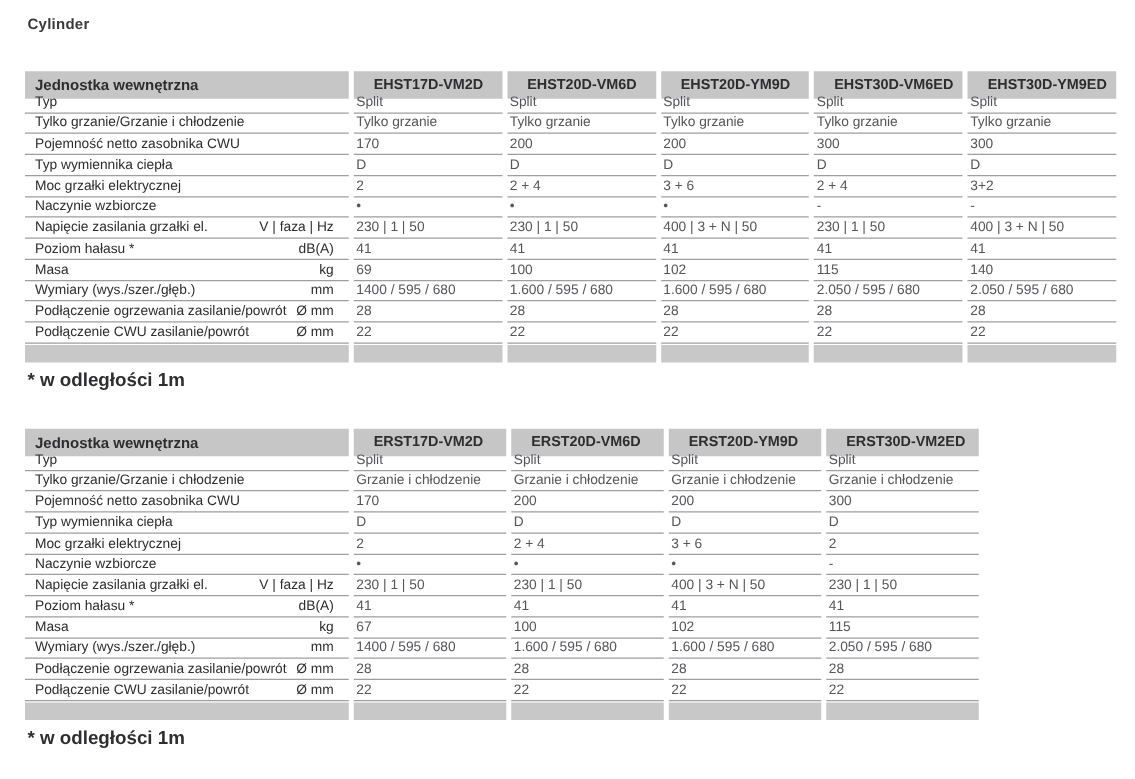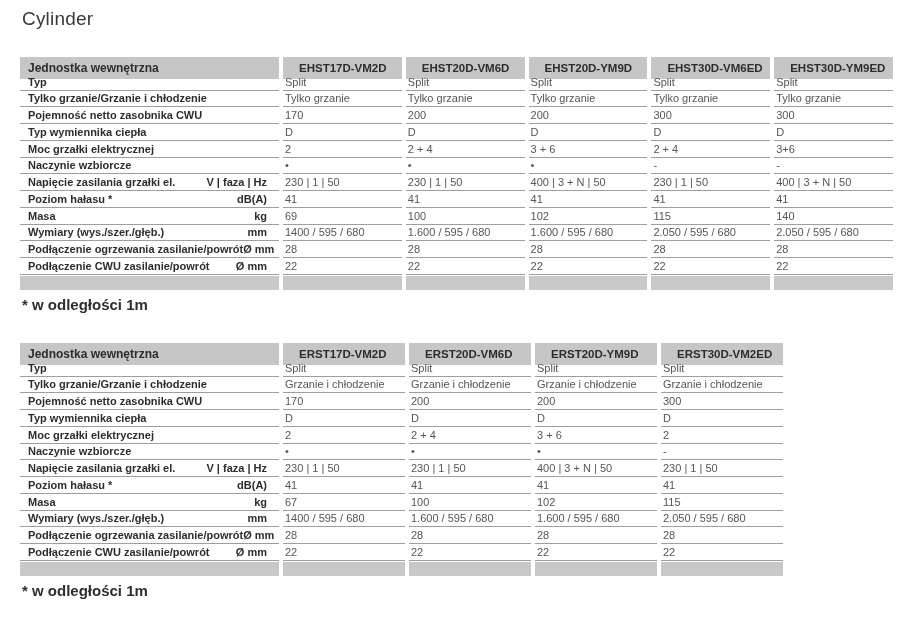--- a/index.html
+++ b/index.html
@@ -2,21 +2,21 @@
 <html><head>
 <meta charset="utf-8">
 <style>
   html,body{margin:0;padding:0;background:#ffffff;}
   .page{
     position:relative;width:908px;height:623px;background:#ffffff;overflow:hidden;
     font-family:"Liberation Sans", sans-serif;
   }
   .title{
     position:absolute;left:22px;top:6px;margin:0;
-    font-size:19px;line-height:26px;font-weight:normal;color:#3a3a3c;letter-spacing:.2px;
+    font-size:12px;line-height:26px;font-weight:bold;color:#3a3a3c;letter-spacing:.2px;
   }
   .spec-table{
     position:absolute;left:20px;
     display:grid;column-gap:4px;
     grid-auto-rows:16.75px;
   }
   .t1{top:57px;width:873px;grid-template-columns:259px repeat(5,1fr);}
   .t2{top:343px;width:763px;grid-template-columns:259px repeat(4,1fr);}
   .spec-table > div{box-sizing:border-box;overflow:hidden;white-space:nowrap;}
   .hcell{
@@ -25,21 +25,21 @@
     font-size:11.5px;font-weight:bold;color:#2d2d2f;
     padding:0 2px 0 16px;
   }
   .hcell.hlabel{font-size:12px;padding-left:8px;}
   .cell{
     height:16.75px;border-bottom:1px solid #9e9e9e;
     display:flex;align-items:center;
     font-size:11px;color:#55555a;
     padding:0 2px 0 2px;
   }
-  .cell.lab{padding-left:8px;color:#2d2d2f;font-weight:bold;}
+  .cell.lab{padding-left:8px;color:#2d2d2f;font-weight:normal;}
   .cell.lab .unit{margin-left:auto;padding-right:10px;text-align:right;}
   .fcell{height:14px;background:#c8c8c8;align-self:start;margin-top:1px;}
   .footnote{
     position:absolute;left:22px;
     font-size:15px;font-weight:bold;color:#2e2e30;
   }
   .fn1{top:296px;}
   .fn2{top:582px;}
 </style>
 </head>
@@ -92,21 +92,21 @@
       <div class="cell val">D</div>
       <div class="cell val">D</div>
       <div class="cell lab">
         <span>Moc grzałki elektrycznej</span>
         <span class="unit"></span>
       </div>
       <div class="cell val">2</div>
       <div class="cell val">2 + 4</div>
       <div class="cell val">3 + 6</div>
       <div class="cell val">2 + 4</div>
-      <div class="cell val">3+6</div>
+      <div class="cell val">3+2</div>
       <div class="cell lab">
         <span>Naczynie wzbiorcze</span>
         <span class="unit"></span>
       </div>
       <div class="cell val">•</div>
       <div class="cell val">•</div>
       <div class="cell val">•</div>
       <div class="cell val">-</div>
       <div class="cell val">-</div>
       <div class="cell lab">

